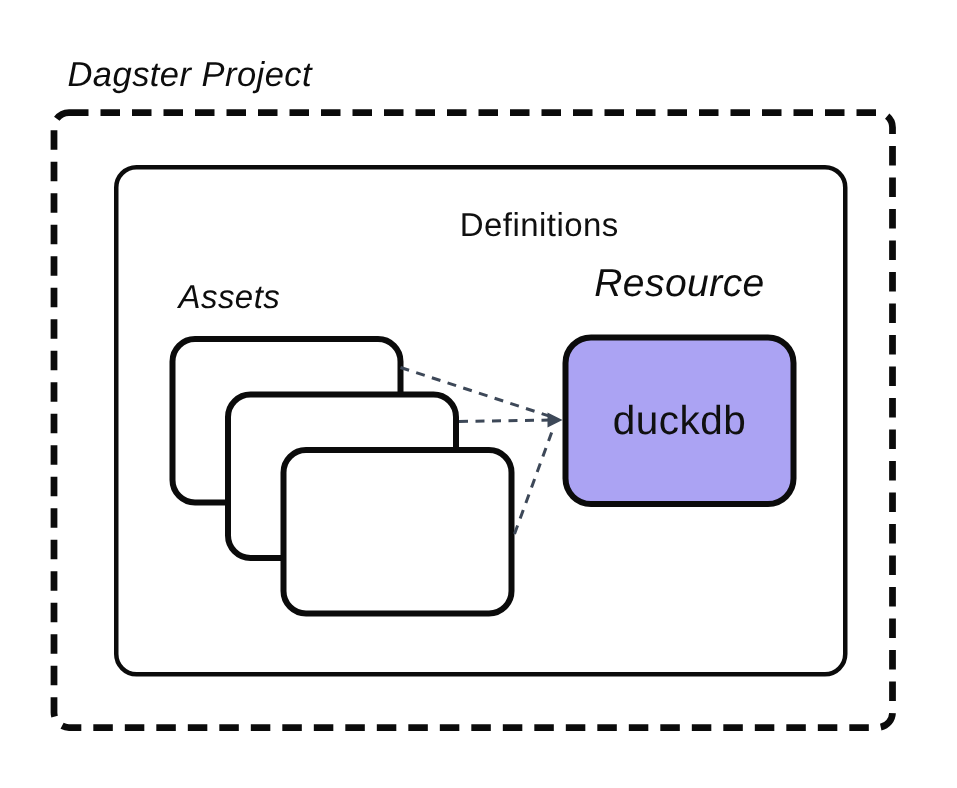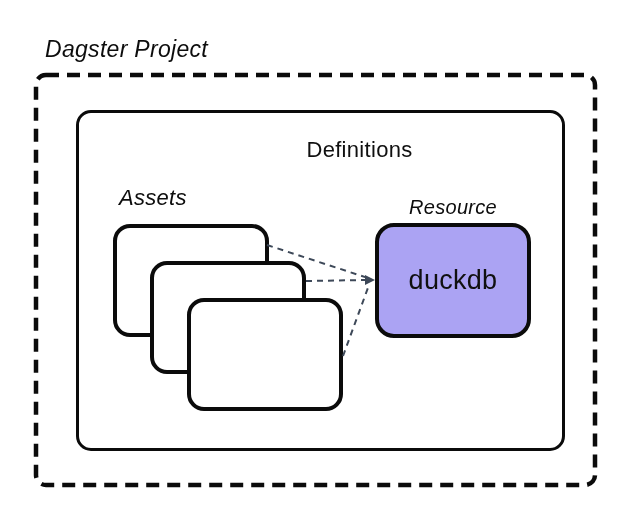--- a/index.html
+++ b/index.html
@@ -57,24 +57,24 @@
     font-size: 22px;
     font-style: italic;
     font-weight: 500;
     letter-spacing: 0.3px;
     color: #0d0d0d;
     z-index: 1;
   }
   .resource-label {
     position: absolute;
     left: 375px;
-    top: 196px;
+    top: 173px;
     width: 156px;
     text-align: center;
-    font-size: 20px;
+    font-size: 26px;
     font-style: italic;
     font-weight: 500;
     letter-spacing: 0.3px;
     color: #0d0d0d;
     z-index: 1;
   }
   .asset-card {
     position: absolute;
     width: 156px;
     height: 113px;

